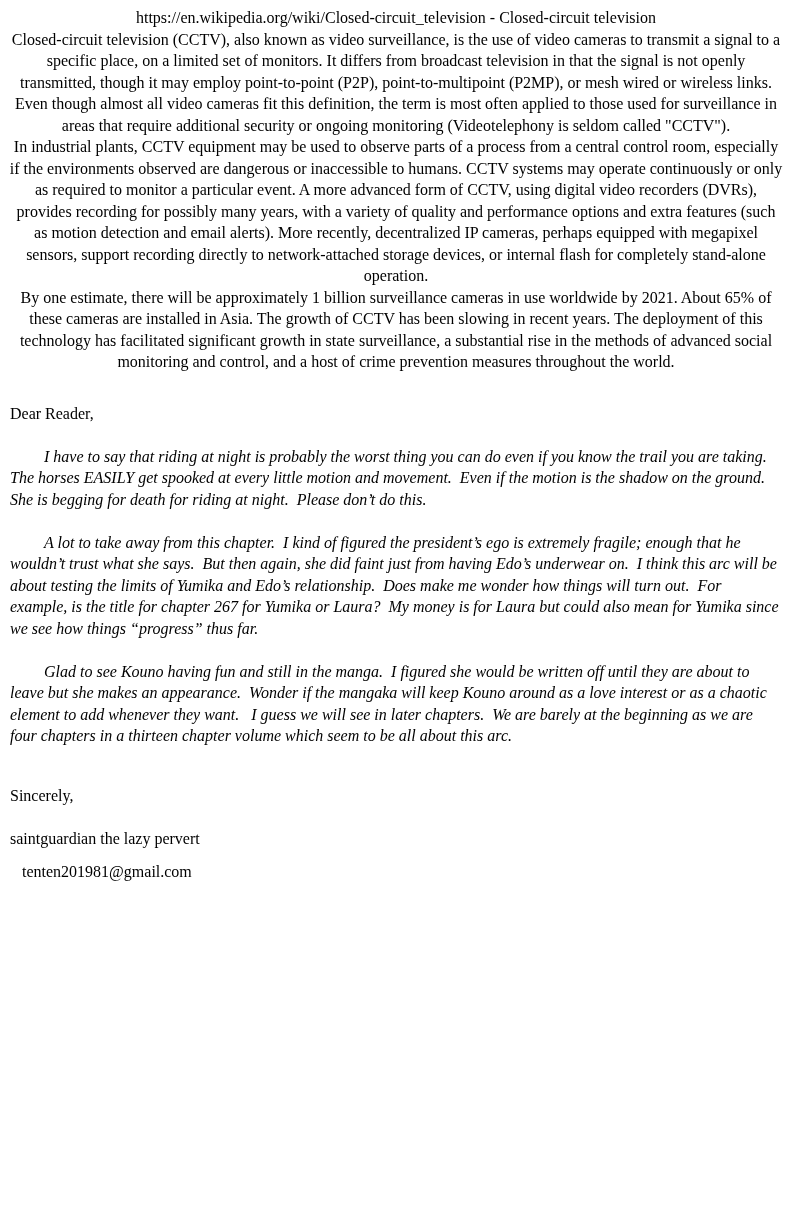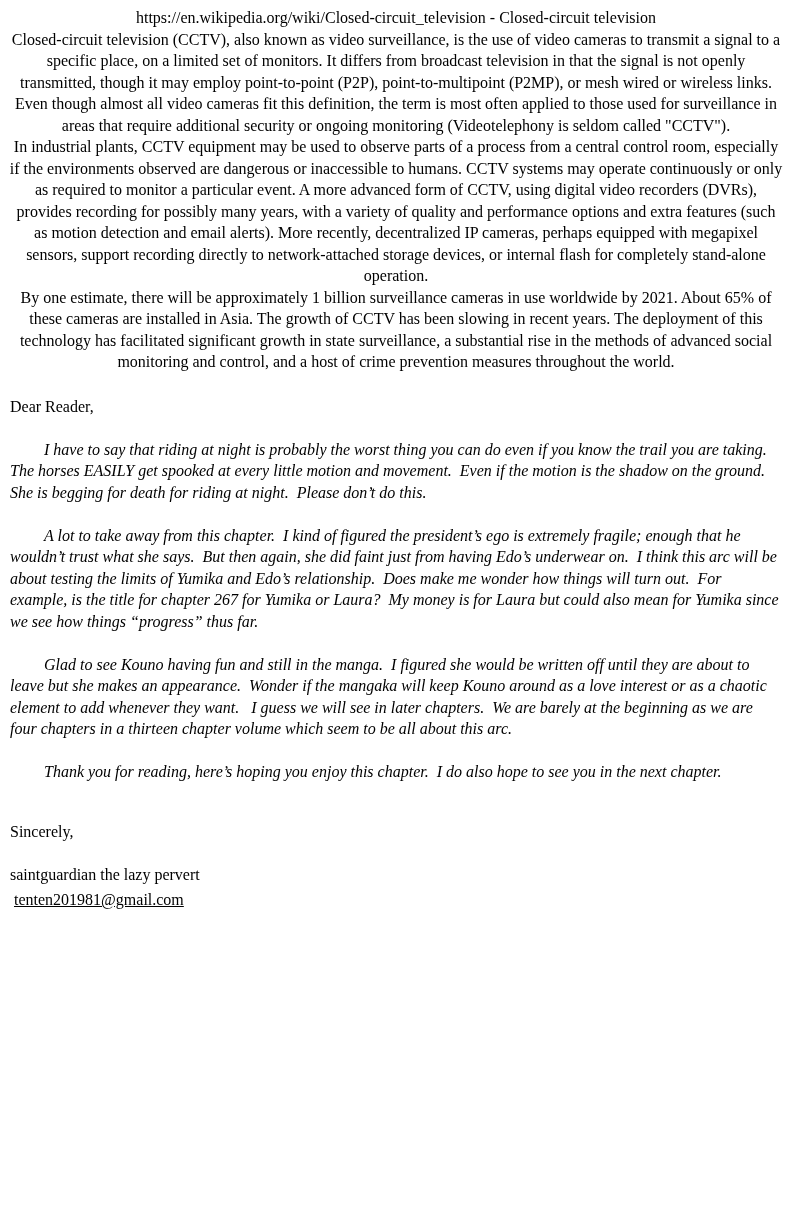--- a/index.html
+++ b/index.html
@@ -25,59 +25,57 @@
   .center-block .cctv-para,
   .center-block .source-line {
     margin: 0;
     white-space: pre-wrap;
   }
   .letter {
     padding: 0 12px 0 10px;
     text-align: left;
   }
   .salutation {
-    margin: 23px 0 0 0;
+    margin: 30px 0 0 0;
     white-space: pre-wrap;
   }
   .letter-para {
     margin: 21.5px 0 0 0;
     text-indent: 34px;
     white-space: pre-wrap;
     font-style: italic;
   }
   .closing {
     margin: 38px 0 0 0;
     white-space: pre-wrap;
   }
   .signature {
     margin: 21.5px 0 0 0;
     white-space: pre-wrap;
   }
   .email {
-    margin: 4px;
+    margin: 12px;
     white-space: pre-wrap;
-    text-decoration: underline;
   }
 </style>
 </head>
 <body>
 
 <div class="page">
 
   <div class="center-block">
     <p class="source-line">https://en.wikipedia.org/wiki/Closed-circuit_television - Closed-circuit television</p>
     <p class="cctv-para">Closed-circuit television (CCTV), also known as video surveillance, is the use of video cameras to transmit a signal to a specific place, on a limited set of monitors. It differs from broadcast television in that the signal is not openly transmitted, though it may employ point-to-point (P2P), point-to-multipoint (P2MP), or mesh wired or wireless links. Even though almost all video cameras fit this definition, the term is most often applied to those used for surveillance in areas that require additional security or ongoing monitoring (Videotelephony is seldom called "CCTV").</p>
     <p class="cctv-para">In industrial plants, CCTV equipment may be used to observe parts of a process from a central control room, especially if the environments observed are dangerous or inaccessible to humans. CCTV systems may operate continuously or only as required to monitor a particular event. A more advanced form of CCTV, using digital video recorders (DVRs), provides recording for possibly many years, with a variety of quality and performance options and extra features (such as motion detection and email alerts). More recently, decentralized IP cameras, perhaps equipped with megapixel sensors, support recording directly to network-attached storage devices, or internal flash for completely stand-alone operation.</p>
     <p class="cctv-para">By one estimate, there will be approximately 1 billion surveillance cameras in use worldwide by 2021. About 65% of these cameras are installed in Asia. The growth of CCTV has been slowing in recent years. The deployment of this technology has facilitated significant growth in state surveillance, a substantial rise in the methods of advanced social monitoring and control, and a host of crime prevention measures throughout the world.</p>
   </div>
 
   <div class="letter">
     <p class="salutation">Dear Reader,</p>
     <p class="letter-para">I have to say that riding at night is probably the worst thing you can do even if you know the trail you are taking.  The horses EASILY get spooked at every little motion and movement.  Even if the motion is the shadow on the ground.  She is begging for death for riding at night.  Please don’t do this.</p>
     <p class="letter-para">A lot to take away from this chapter.  I kind of figured the president’s ego is extremely fragile; enough that he wouldn’t trust what she says.  But then again, she did faint just from having Edo’s underwear on.  I think this arc will be about testing the limits of Yumika and Edo’s relationship.  Does make me wonder how things will turn out.  For example, is the title for chapter 267 for Yumika or Laura?  My money is for Laura but could also mean for Yumika since we see how things “progress” thus far.</p>
     <p class="letter-para">Glad to see Kouno having fun and still in the manga.  I figured she would be written off until they are about to leave but she makes an appearance.  Wonder if the mangaka will keep Kouno around as a love interest or as a chaotic element to add whenever they want.   I guess we will see in later chapters.  We are barely at the beginning as we are four chapters in a thirteen chapter volume which seem to be all about this arc.</p>
-    <p class="letter-para">Thank you for reading, here’s hoping you enjoy this chapter.  I do also hope to see you in the next chapter.</p>
     <p class="closing">Sincerely,</p>
     <p class="signature">saintguardian the lazy pervert</p>
     <p class="email">tenten201981@gmail.com</p>
   </div>
 
 </div>
 
 </body></html>

